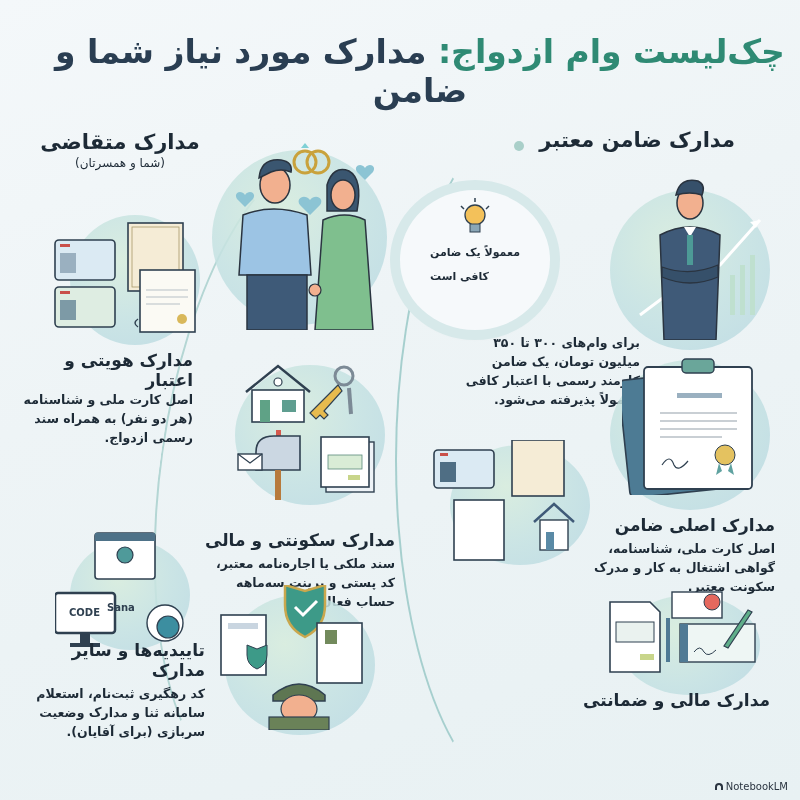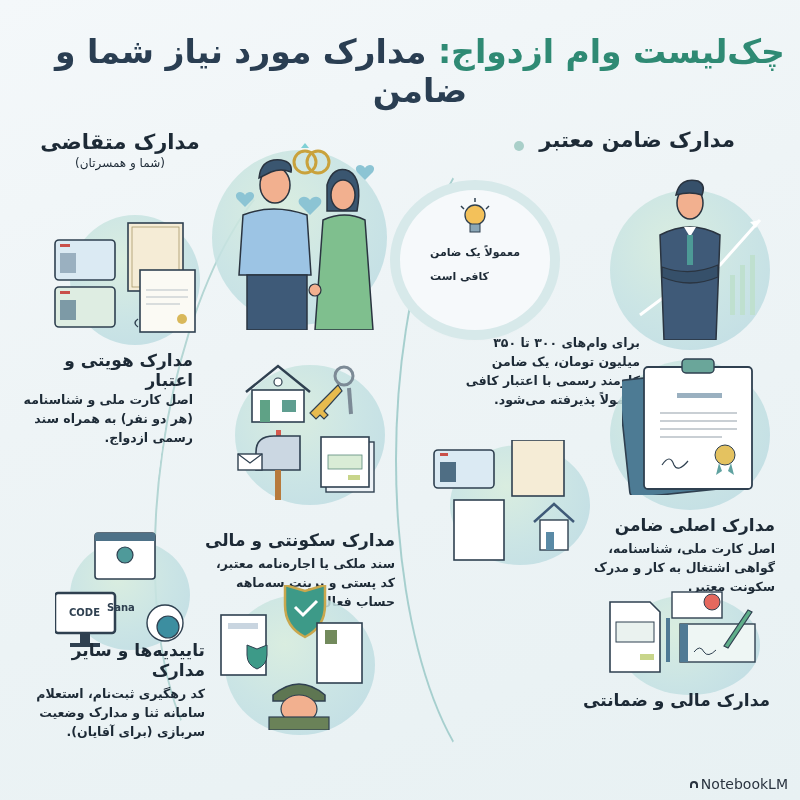--- a/index.html
+++ b/index.html
@@ -33,21 +33,21 @@
   .flow-line { position: absolute; border: 2.5px solid #a9cfcf; border-radius: 50%; }
 
   .bubble {
     position: absolute; left: 400px; top: 190px; width: 150px; height: 140px;
     border-radius: 50%; background: #f6f9fb;
     box-shadow: 0 0 0 10px #d7e9ea, 0 4px 10px rgba(0,0,0,0.08);
     display: flex; flex-direction: column; align-items: center; justify-content: center;
   }
   .bubble-text { font-weight: bold; font-size: 11px; text-align: left; line-height: 24px; direction: rtl; color: #1d2a36; margin-top: 10px; }
 
-  .footer-brand { position: absolute; right: 12px; bottom: 8px; font-size: 14px; color: #2a3440; direction: ltr; display: flex; align-items: center; gap: 3px; }
+  .footer-brand { position: absolute; right: 12px; bottom: 8px; font-size: 10px; color: #2a3440; direction: ltr; display: flex; align-items: center; gap: 3px; }
 
   svg { display: block; }
 </style>
 </head>
 <body>
 
 <div class="flow-line" style="left:160px; top:150px; width:260px; height:640px; border-color:transparent transparent transparent #b4d6d4; transform: rotate(8deg);"></div>
 <div class="flow-line" style="left:395px; top:120px; width:260px; height:680px; border-color:transparent transparent transparent #a6cfce;"></div>
 
 <div class="title">

